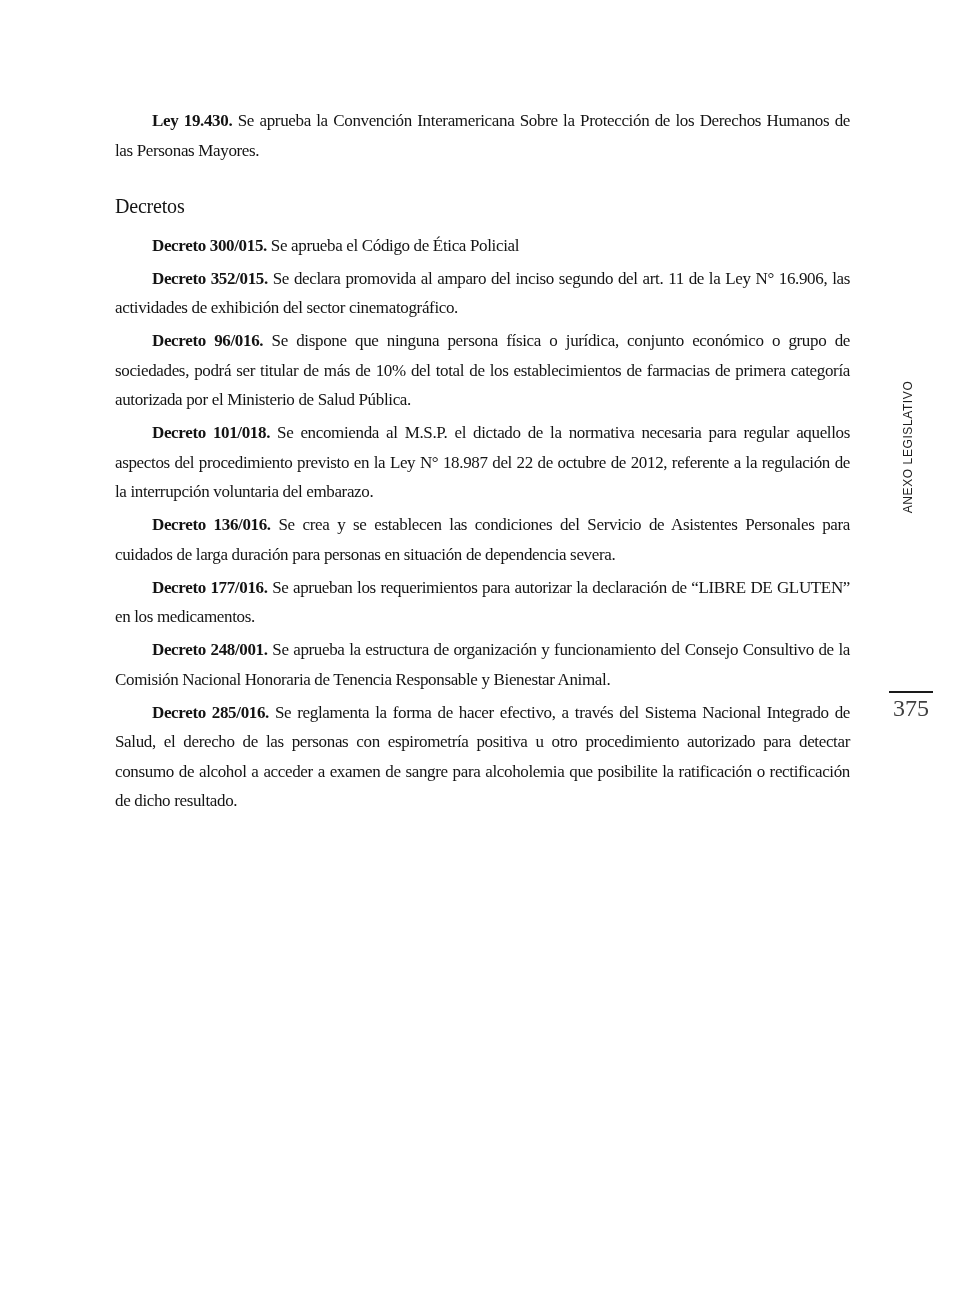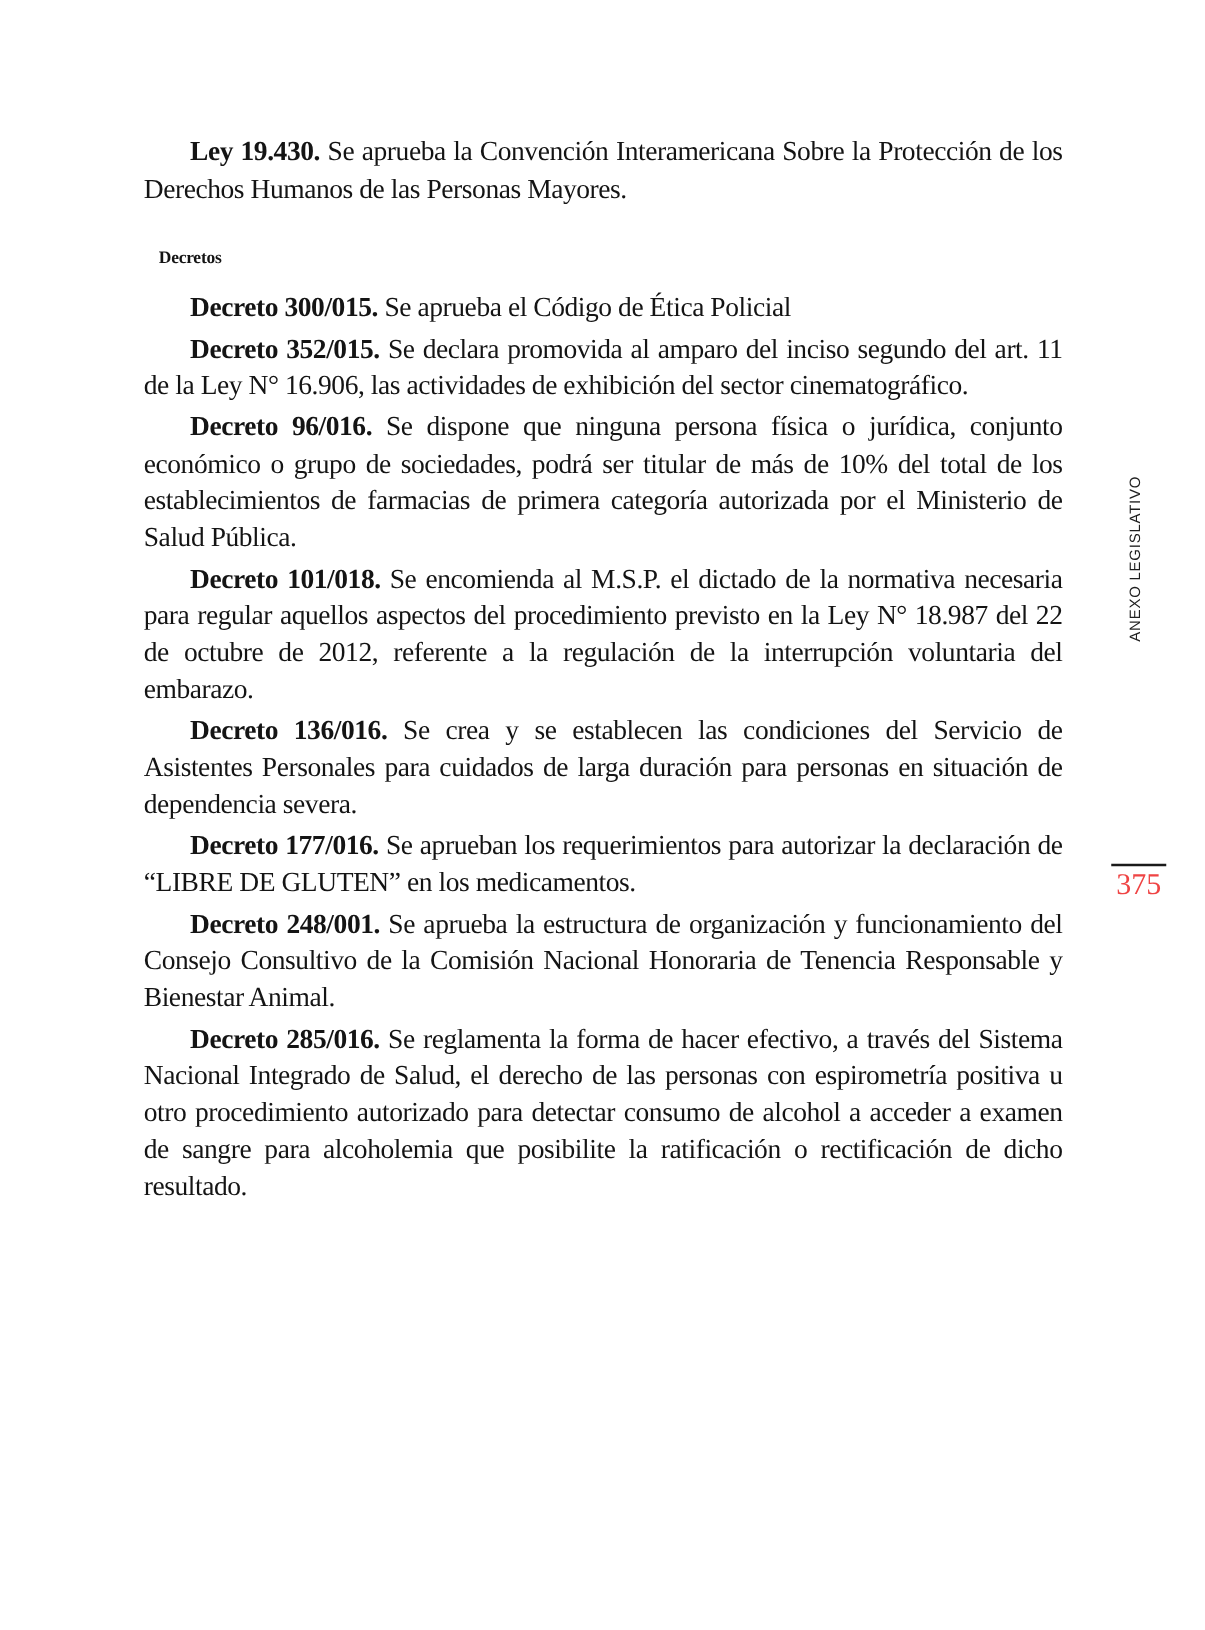--- a/index.html
+++ b/index.html
@@ -16,34 +16,34 @@
     color: #141414;
   }
   .text-column {
     position: absolute;
     left: 115px;
     top: 106px;
     width: 735px;
   }
   .para {
     margin: 0 0 3.5px 0;
-    font-size: 22px;
+    font-size: 17px;
     line-height: 29.5px;
     letter-spacing: -0.35px;
     text-align: justify;
     text-indent: 37px;
   }
   .para .lead {
     font-weight: bold;
   }
   .section-heading {
-    font-size: 14px;
+    font-size: 20px;
     line-height: 29.5px;
-    font-weight: bold;
-    margin: 27px 0 9px 12px;
+    font-weight: normal;
+    margin: 27px 0 9px 0;
     letter-spacing: -0.2px;
   }
   .annex-label {
     position: absolute;
     left: 908px;
     top: 447px;
     transform: translate(-50%, -50%) rotate(-90deg);
     white-space: nowrap;
     font-family: "Liberation Sans", sans-serif;
     font-size: 12px;
@@ -59,21 +59,21 @@
   }
   .page-number-rule {
     border-top: 2px solid #1a1a1a;
     width: 44px;
     margin: 0 0 2px 0;
   }
   .page-number {
     font-family: "Liberation Serif", serif;
     font-size: 24px;
     line-height: 26px;
-    color: #ef4444;
+    color: #404040;
   }
 </style>
 </head>
 <body>
 
 <div class="page">
 
   <main class="text-column">
 
     <p class="para"><b class="lead">Ley 19.430.</b> <span>Se aprueba la Convención Interamericana Sobre la Protección de los Derechos Humanos de las Personas Mayores.</span></p>

